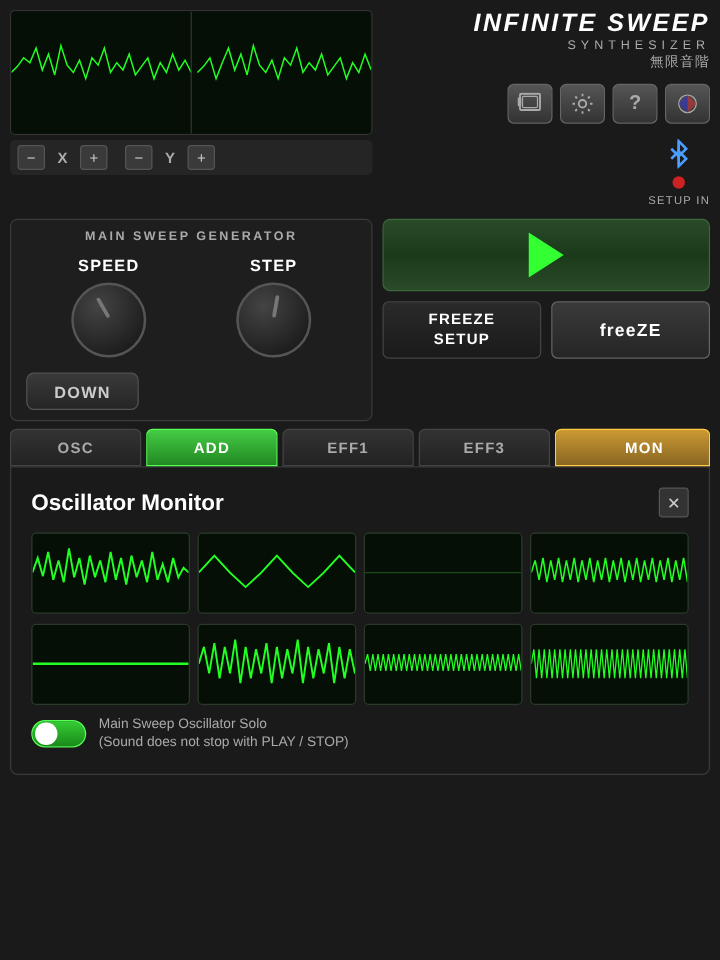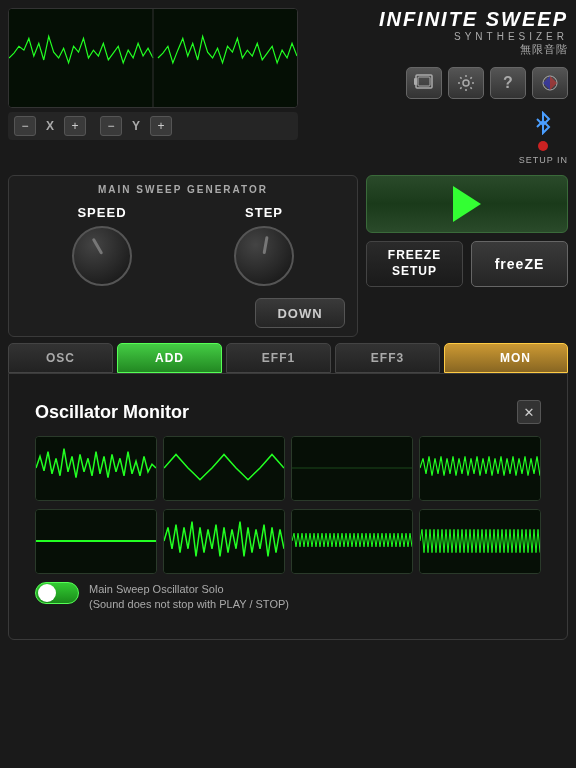--- a/index.html
+++ b/index.html
@@ -196,21 +196,21 @@
       gap: 8px;
       margin-top: 2px;
     }
 
     
     .sweep-generator {
       background: #1e1e1e;
       border: 1px solid #3a3a3a;
       border-radius: 6px;
       padding: 8px 12px;
-      width: 350px;
+      width: 290px;
     }
 
     .sweep-title {
       text-align: center;
       font-size: 10px;
       color: #aaa;
       letter-spacing: 2px;
       margin-bottom: 10px;
       font-weight: bold;
     }
@@ -257,20 +257,21 @@
       transform-origin: bottom center;
     }
 
     .knob-medium.step::after {
       transform: translateX(-50%) rotate(10deg);
     }
 
     .button-row {
       display: flex;
       justify-content: flex-end;
+      flex-direction: column;
     }
 
     .sweep-btn {
       width: 90px;
       height: 30px;
       border-radius: 6px;
       background: linear-gradient(180deg, #3a3a3a 0%, #252525 100%);
       border: 1px solid #555;
       color: #ccc;
       font-size: 13px;
@@ -383,21 +384,21 @@
       color: #fff;
       padding-left: 19px;
     }
 
     
     .osc-monitor {
       background: #1a1a1a;
       border: 1px solid #3a3a3a;
       margin: 0 8px 8px 8px;
       border-radius: 0 0 6px 6px;
-      padding: 26px;
+      padding: 16px;
     }
 
     .osc-header {
       display: flex;
       justify-content: space-between;
       align-items: center;
       margin-bottom: 12px;
     }
 
     .osc-title {
@@ -436,21 +437,21 @@
       position: relative;
     }
 
     .osc-cell svg {
       width: 100%;
       height: 100%;
     }
 
     .osc-footer {
       display: flex;
-      align-items: flex-start;
+      align-items: center;
       gap: 10px;
       margin-top: 8px;
     }
 
     .toggle-switch {
       width: 44px;
       height: 22px;
       background: linear-gradient(180deg, #33cc33 0%, #1a8a1a 100%);
       border-radius: 11px;
       border: 1px solid #55ff55;

